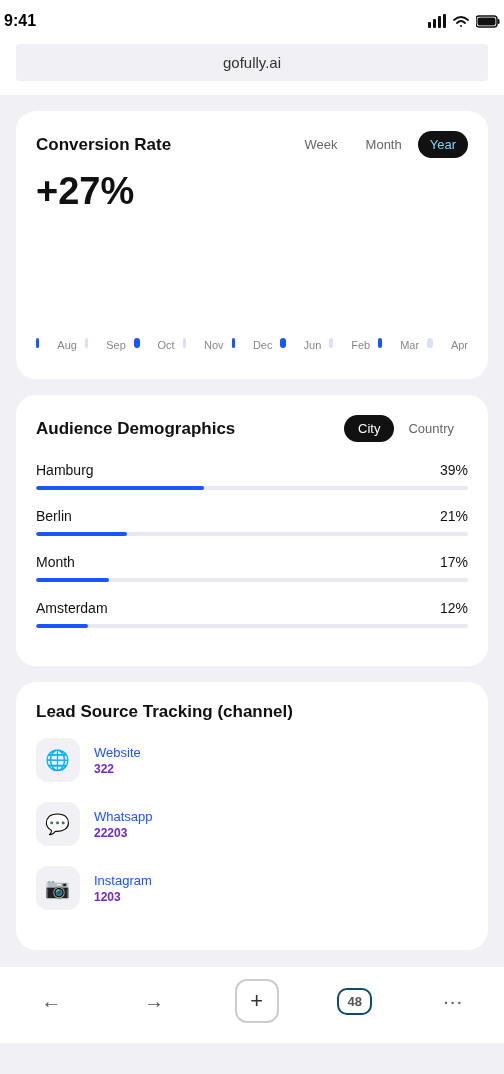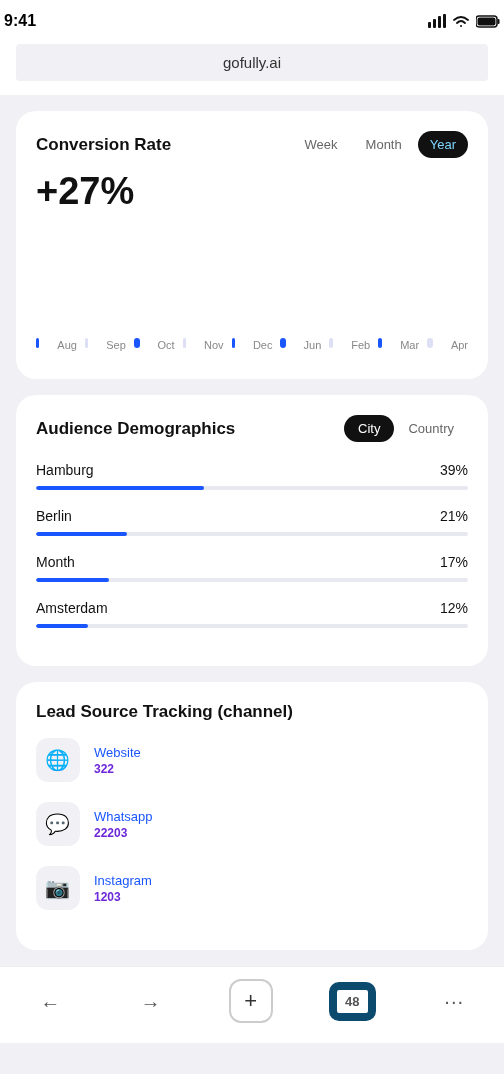--- a/index.html
+++ b/index.html
@@ -222,21 +222,21 @@
       background: transparent;
     }
     .nav-btn.add-btn {
       border: 2px solid #ccc;
       border-radius: 12px;
       font-size: 22px;
       color: #333;
       font-weight: 300;
     }
     .nav-badge {
-      border: 8px solid #0c4a6e;
+      border: 2px solid #0c4a6e;
       border-radius: 10px;
       padding: 4px 8px;
       font-size: 13px;
       font-weight: 600;
       color: #555;
     }
   </style>
 </head>
 <body>
 

